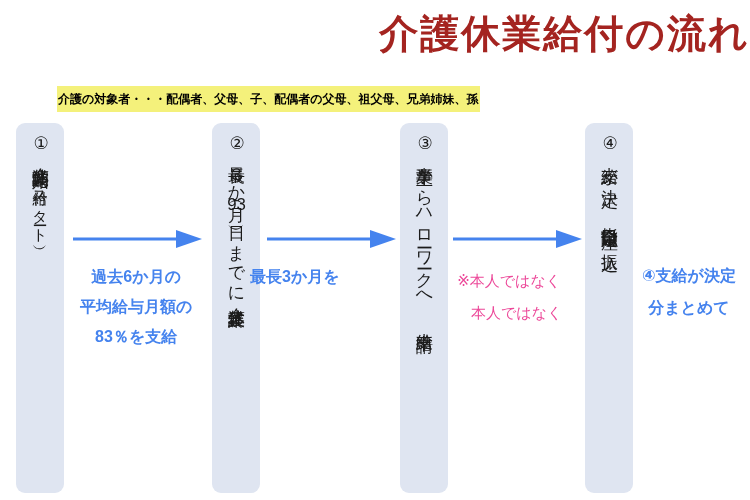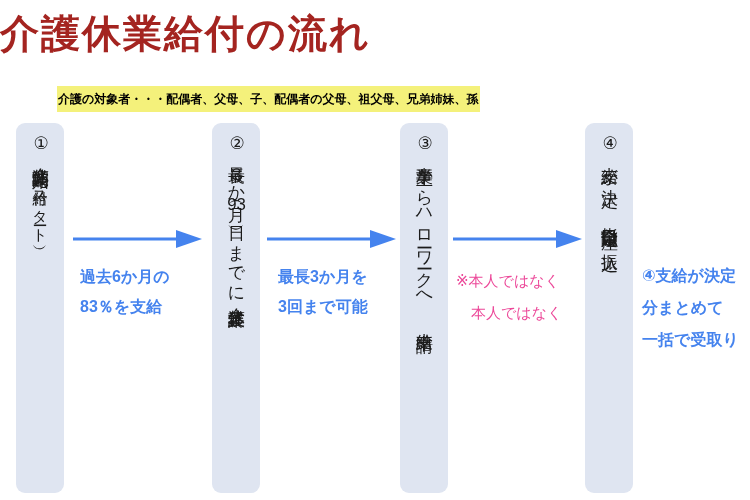--- a/index.html
+++ b/index.html
@@ -2,21 +2,21 @@
 <html lang="ja"><head>
 <meta charset="utf-8">
 <style>
   html,body { margin:0; padding:0; background:#ffffff; }
   .canvas {
     position:relative; width:750px; height:500px; background:#ffffff;
     font-family:"Liberation Sans","DejaVu Sans",sans-serif; overflow:hidden;
   }
   .title {
     position:absolute; top:10px; left:0; width:750px; margin:0;
-    text-align:left; font-size:39px; line-height:48px; font-weight:bold;
+    text-align:right; font-size:39px; line-height:48px; font-weight:bold;
     color:#a42420; letter-spacing:2px;
   }
   .note {
     position:absolute; left:57px; top:86px;
     background:#f4f17b; color:#000000;
     font-size:12px; font-weight:bold; line-height:22px; padding:2px 1px;
     white-space:nowrap;
   }
   .step-box {
     position:absolute; top:123px; width:48px; height:370px; box-sizing:border-box;
@@ -29,23 +29,23 @@
   .s2 { left:212px; }
   .s3 { left:400px; }
   .s4 { left:585px; }
   .small { font-size:15px; }
   .tcy { text-combine-upright:all; -webkit-text-combine:horizontal; letter-spacing:0; }
   .arrow { position:absolute; top:229px; width:132px; height:20px; }
   .ar1 { left:72px; }
   .ar2 { left:266px; }
   .ar3 { left:452px; }
   .ann { position:absolute; color:#4583ee; font-weight:bold; font-size:16px;
-         line-height:30px; white-space:nowrap; }
+         line-height:30px; white-space:nowrap;text-align:center; }
   .ann-rate  { left:80px;  top:262px; }
-  .ann-limit { left:278px; top:262px; }
+  .ann-limit { left:250px; top:262px; }
   .ann-company { left:456px; top:265px; color:#ec4899; font-weight:normal;
                  font-size:15px; line-height:32px; }
   .ann-company .line-1 { padding-left:15px; }
   .ann-lump  { left:642px; top:260px; line-height:32px; }
 </style>
 </head>
 <body>
 
 <div class="canvas">
 
@@ -79,32 +79,31 @@
     <polygon points="104,1 130,10 104,19" fill="#4583ee"></polygon>
   </svg>
 
   <svg class="arrow ar3" viewBox="0 0 132 20" xmlns="http://www.w3.org/2000/svg">
     <line x1="1" y1="10" x2="106" y2="10" stroke="#4583ee" stroke-width="3.2"></line>
     <polygon points="104,1 130,10 104,19" fill="#4583ee"></polygon>
   </svg>
 
   <div class="ann ann-rate">
     <div class="line-0">過去6か月の</div>
+    <div class="line-1">平均給与月額の</div>
     <div class="line-2">83％を支給</div>
   </div>
 
   <div class="ann ann-limit">
     <div class="line-0">最長3か月を</div>
-    <div class="line-1">3回まで可能</div>
   </div>
 
   <div class="ann ann-company">
     <div class="line-0">※本人ではなく</div>
     <div class="line-1">本人ではなく</div>
   </div>
 
   <div class="ann ann-lump">
     <div class="line-0">④支給が決定</div>
     <div class="line-1">分まとめて</div>
-    <div class="line-2">一括で受取り</div>
   </div>
 
 </div>
 
 </body></html>

